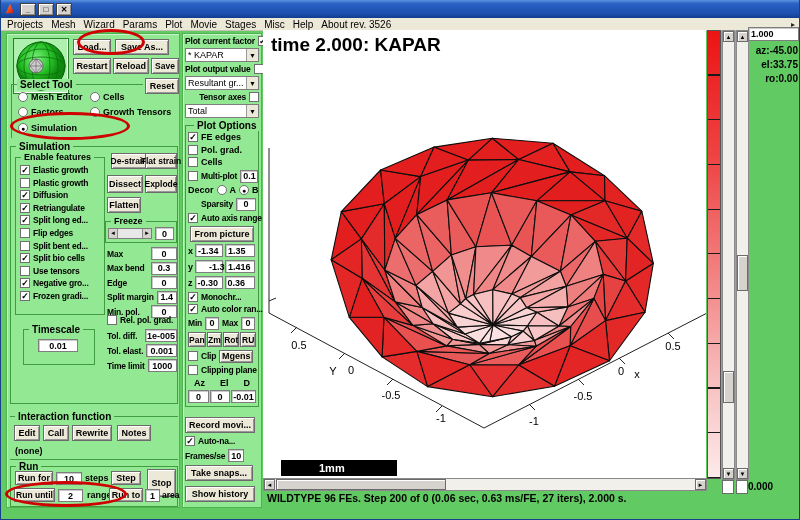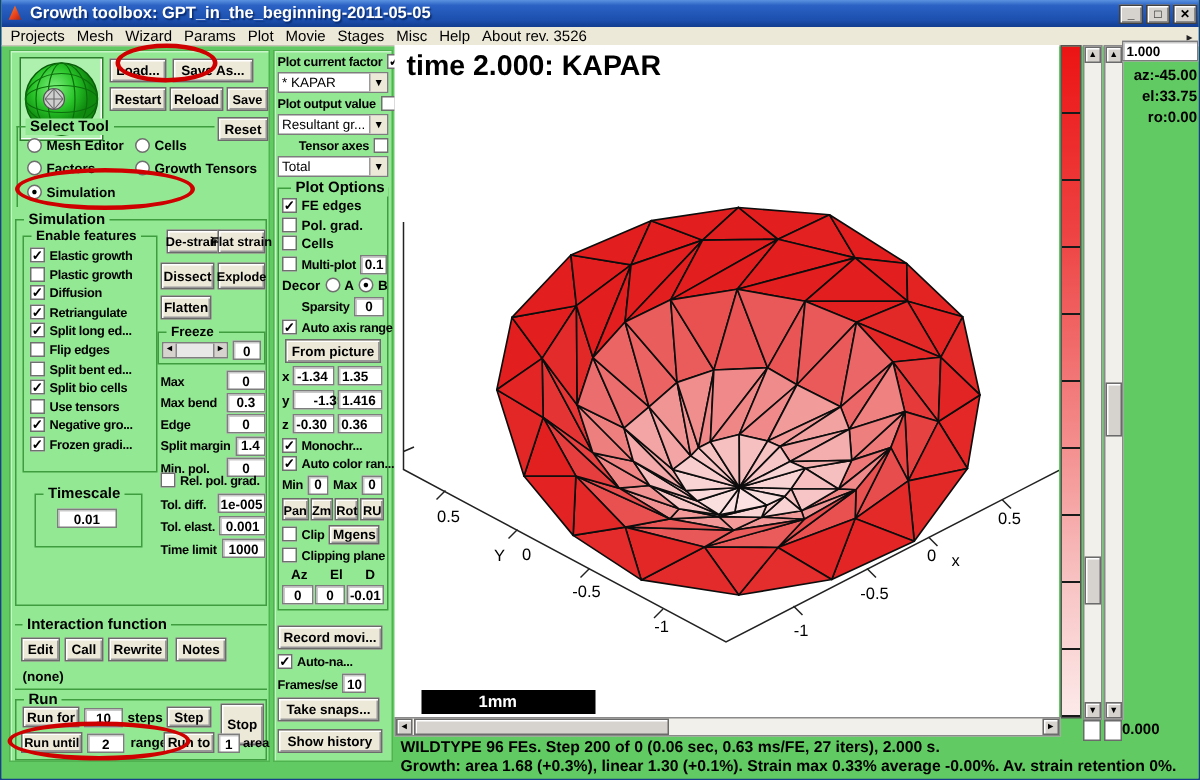--- a/index.html
+++ b/index.html
@@ -57,21 +57,20 @@
   .xs{font-size:8.5px;letter-spacing:-0.2px;}
   .icon-box{position:absolute;left:6px;top:4px;width:56px;height:56px;background:#aef0ae;border:1px solid #2e7d2e;box-shadow:inset -1px -1px 0 #fff;}
 </style>
 </head>
 <body>
 
 <div class="window">
 
   <div class="titlebar">
     <div class="app-icon"></div>
-    <span class="title">Growth toolbox: GPT_in_the_beginning-2011-05-05</span>
     <div class="winbtns">
       <div class="winbtn">_</div>
       <div class="winbtn">□</div>
       <div class="winbtn">✕</div>
     </div>
   </div>
 
   <div class="menubar">
     <span class="menu-item">Projects</span>
     <span class="menu-item">Mesh</span>
@@ -609,19 +608,18 @@
 
     <div class="field cb-max">1.000</div>
     <div class="view-angles">
       <div>az:-45.00</div>
       <div>el:33.75</div>
       <div>ro:0.00</div>
     </div>
     <div class="cb-min">0.000</div>
 
     <div class="status1">WILDTYPE  96 FEs. Step 200 of 0 (0.06 sec, 0.63 ms/FE, 27 iters), 2.000 s.</div>
-    <div class="status2">Growth: area 1.68 (+0.3%), linear 1.30 (+0.1%). Strain max 0.33% average -0.00%. Av. strain retention 0%.</div>
 
     <div class="red-circle" style="left:76px;top:-2px;width:68px;height:26px;"></div>
     <div class="red-circle" style="left:9px;top:81px;width:120px;height:28px;"></div>
     <div class="red-circle" style="left:4px;top:450px;width:122px;height:26px;"></div>
   </div>
 </div>
 
 </body></html>

